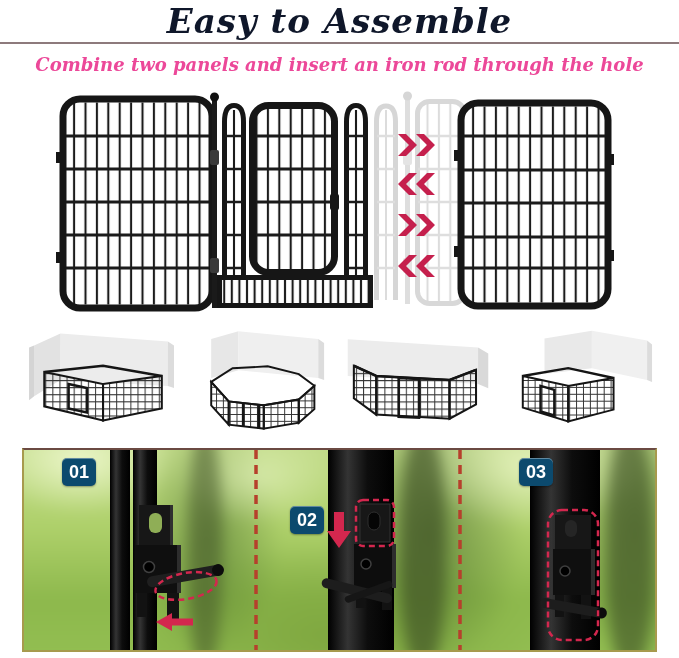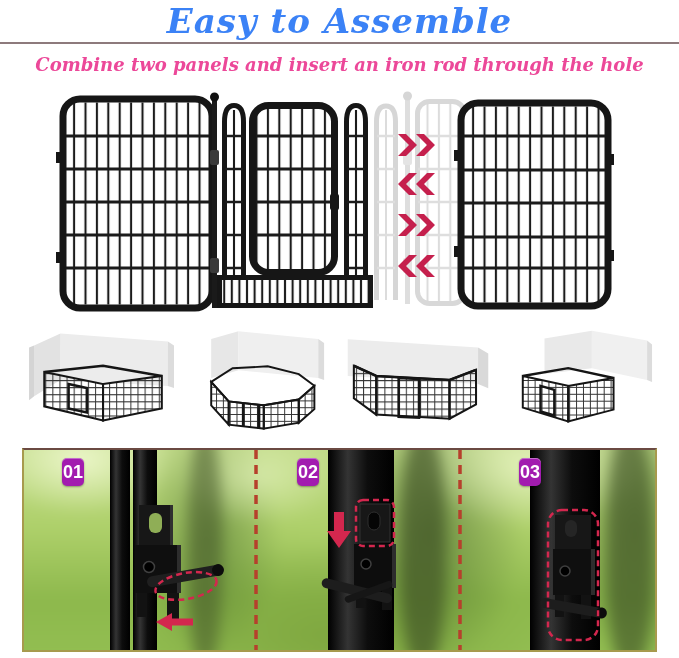--- a/index.html
+++ b/index.html
@@ -1,20 +1,20 @@
 <!DOCTYPE html>
 <html><head>
 <meta charset="utf-8">
 <style>
   html,body{margin:0;padding:0;background:#fff;}
   .page{position:relative;width:679px;height:658px;background:#fff;overflow:hidden;
         font-family:"Liberation Sans",sans-serif;}
   .title{position:absolute;top:0;left:0;width:679px;text-align:center;margin:0;
          font-family:"DejaVu Serif",serif;font-style:italic;font-weight:700;
-         font-size:34px;letter-spacing:1px;color:#3b82f6;line-height:42px;}
+         font-size:34px;letter-spacing:1px;color:#0f172a;line-height:42px;}
   .title-rule{position:absolute;top:42px;left:0;width:679px;height:2px;background:#8d7a7c;}
   .subtitle{position:absolute;top:52px;left:0;width:679px;text-align:center;margin:0;
             font-family:"DejaVu Serif",serif;font-style:italic;font-weight:700;
             font-size:18px;color:#ec4899;line-height:26px;}
   .illustration{position:absolute;top:90px;left:0;width:679px;height:228px;}
   .layouts{position:absolute;top:320px;left:0;width:679px;height:118px;
            display:flex;justify-content:space-between;align-items:center;
            padding:0 24px;box-sizing:border-box;}
   .photo{position:absolute;top:448px;left:22px;width:631px;height:200px;
          border:2px solid #a79a4d;border-top-color:#6b4a42;overflow:hidden;background:#9cc45e;}
@@ -28,24 +28,24 @@
       radial-gradient(130px 190px at 420px 95px, rgba(50,80,32,.5), rgba(50,80,32,0) 72%),
       radial-gradient(90px 200px at 625px 90px, rgba(55,88,34,.5), rgba(55,88,34,0) 72%),
       radial-gradient(260px 120px at 320px 200px, rgba(125,165,62,.9), rgba(125,165,62,0) 78%),
       linear-gradient(180deg,#c3dc8b 0%,#aed06a 40%,#8db84c 72%,#93bf52 100%);}
   .trunk{position:absolute;top:-10px;bottom:-10px;border-radius:45%;}
   .trunk.t1{left:178px;width:34px;background:rgba(70,88,42,.55);}
   .trunk.t2{left:390px;width:46px;background:rgba(60,78,36,.62);}
   .trunk.t3{left:596px;width:48px;background:rgba(64,82,38,.6);}
   .photo-overlay{position:absolute;left:0;top:0;width:631px;height:200px;}
   .badge{position:absolute;top:8px;min-width:22px;text-align:center;
-         background:#a21caf;color:#fff;font-weight:700;font-size:18px;line-height:22px;
-         padding:3px 0;border-radius:5px;
+         background:#0c4a6e;color:#fff;font-weight:700;font-size:18px;line-height:22px;
+         padding:3px 6px;border-radius:5px;
          box-shadow:inset 0 1px 0 rgba(255,255,255,.35), 0 1px 2px rgba(0,0,0,.35);}
-  .badge.b1{left:38px;} .badge.b2{left:273px;} .badge.b3{left:459px;margin-left:36px;}
+  .badge.b1{left:38px;} .badge.b2{left:266px;margin-top:48px;} .badge.b3{left:459px;margin-left:36px;}
 </style>
 </head>
 <body>
 
 <div class="page">
 
   <h1 class="title">Easy to Assemble</h1>
   <div class="title-rule"></div>
   <p class="subtitle">Combine two panels and insert an iron rod through the hole</p>
 

